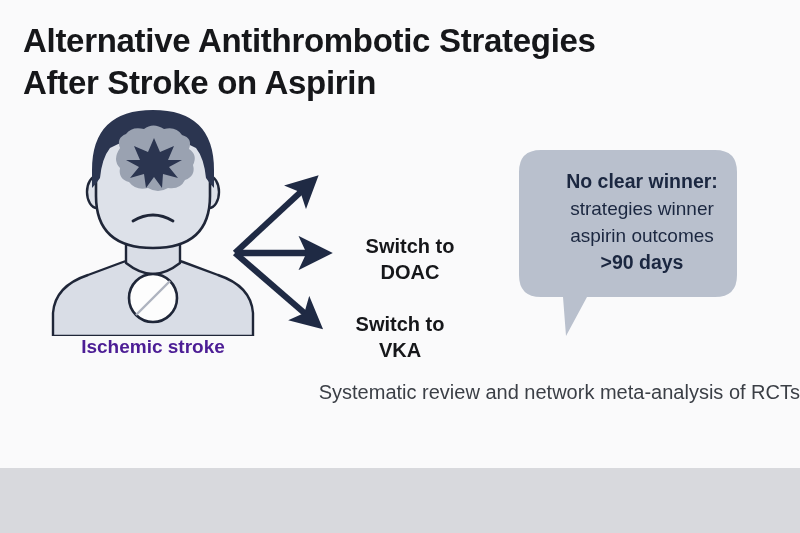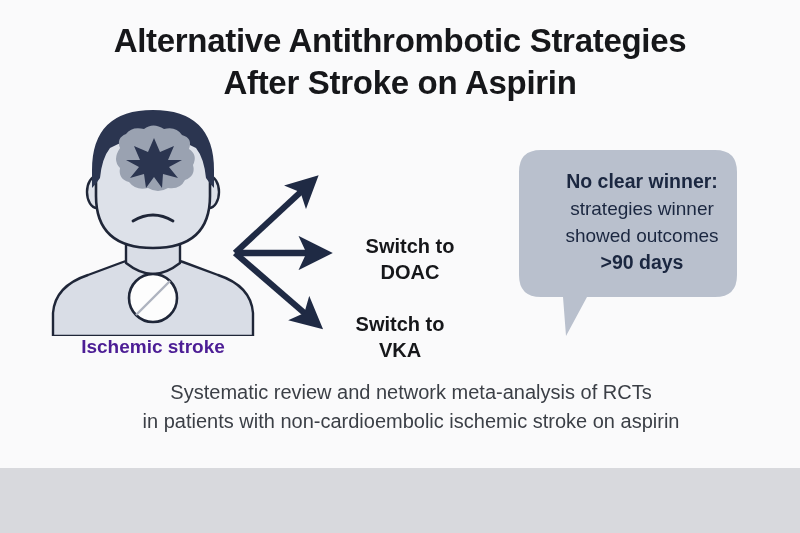--- a/index.html
+++ b/index.html
@@ -20,21 +20,21 @@
     color: #1b2233;
     overflow: hidden;
   }
 
   
   #title-block {
     position: absolute;
     left: 0;
     top: 20px;
     width: 800px;
-    text-align: center;
+    padding-left: 23px;
   }
   .title-line {
     display: block;
     font-size: 33px;
     font-weight: bold;
     letter-spacing: -0.3px;
     line-height: 42px;
     color: #16171a;
   }
 
@@ -102,21 +102,21 @@
   }
   .callout-line { display: block; font-size: 19px; }
   .callout-line.strong { font-weight: bold; font-size: 19.5px; }
 
   
   #footer-block {
     position: absolute;
     left: 0;
     top: 378px;
     width: 800px;
-    text-align: center;
+    text-align: right;
     padding-left: 22px;
   }
   .footer-line {
     display: block;
     font-size: 20px;
     line-height: 29px;
     color: #3b3f46;
   }
 
   
@@ -218,25 +218,24 @@
 
   <div id="callout-bubble">
     <svg width="218" height="190" viewBox="0 0 218 190" xmlns="http://www.w3.org/2000/svg">
       <g>
         <path d="M 22 0 L 196 0 Q 218 0 218 22 L 218 125 Q 218 147 196 147 L 68 147 L 47 186 L 44 147 L 22 147 Q 0 147 0 125 L 0 22 Q 0 0 22 0 Z" fill="#b9c0cd"></path>
       </g>
     </svg>
     <div id="callout-text">
       <span class="callout-line strong">No clear winner:</span>
       <span class="callout-line">strategies winner</span>
-      <span class="callout-line">showed outcomes</span>
+      <span class="callout-line">aspirin outcomes</span>
       <span class="callout-line strong">&gt;90 days</span>
     </div>
   </div>
 
   <div id="footer-block">
     <span class="footer-line">Systematic review and network meta-analysis of RCTs</span>
-    <span class="footer-line">in patients with non-cardioembolic ischemic stroke on aspirin</span>
   </div>
 
   <div id="bottom-band"></div>
 
 </div>
 
 </body></html>

